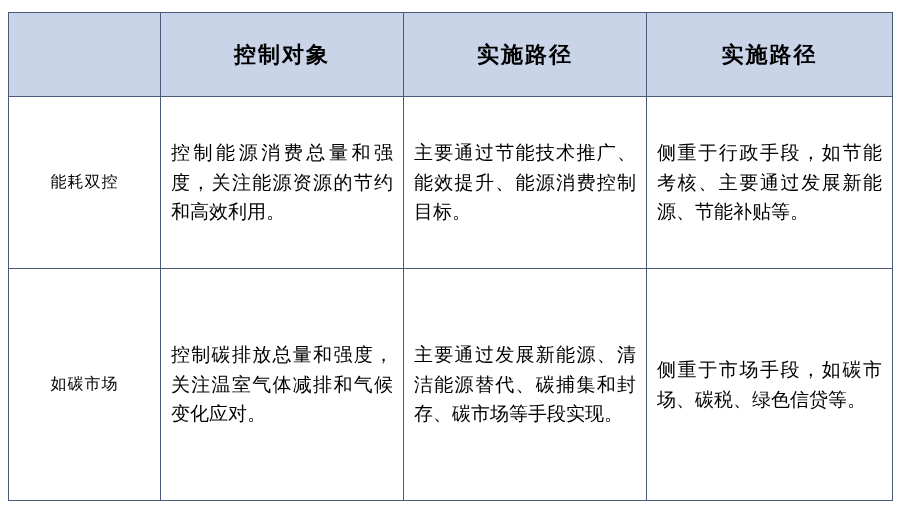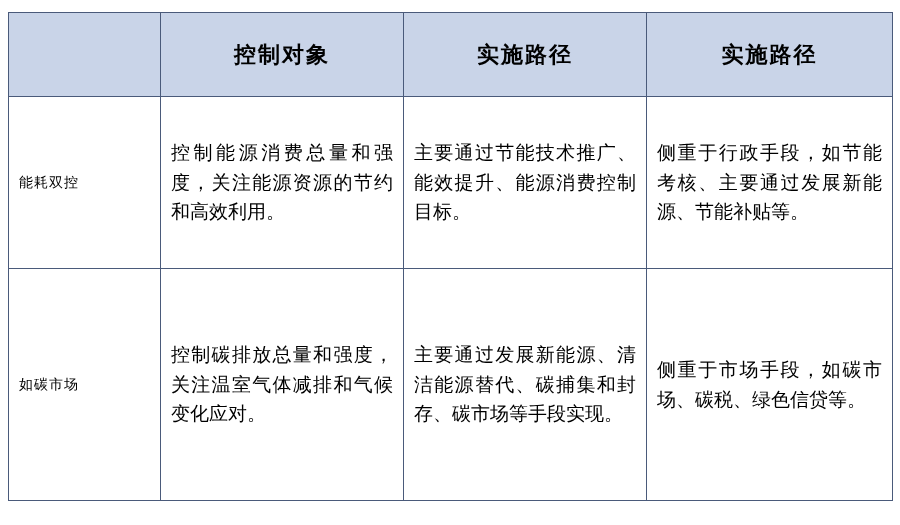--- a/index.html
+++ b/index.html
@@ -51,21 +51,22 @@
   table.comparison thead th.corner {
     background: #c9d4e8;
   }
   table.comparison tbody td {
     background: #ffffff;
     font-size: 19px;
     line-height: 1.55;
     color: #000000;
   }
   table.comparison tbody td.rowhead {
-    font-size: 14px;
+    text-align: center;
+    font-size: 16px;
     letter-spacing: 1px;
   }
   table.comparison tbody tr.r0 td { height: 172px; margin-top: 44px; }
   table.comparison tbody tr.r1 td { height: 232px; }
 
   .cell-text {
     display: block;
     text-align: justify;
     text-justify: inter-ideograph;
     word-break: break-all;

